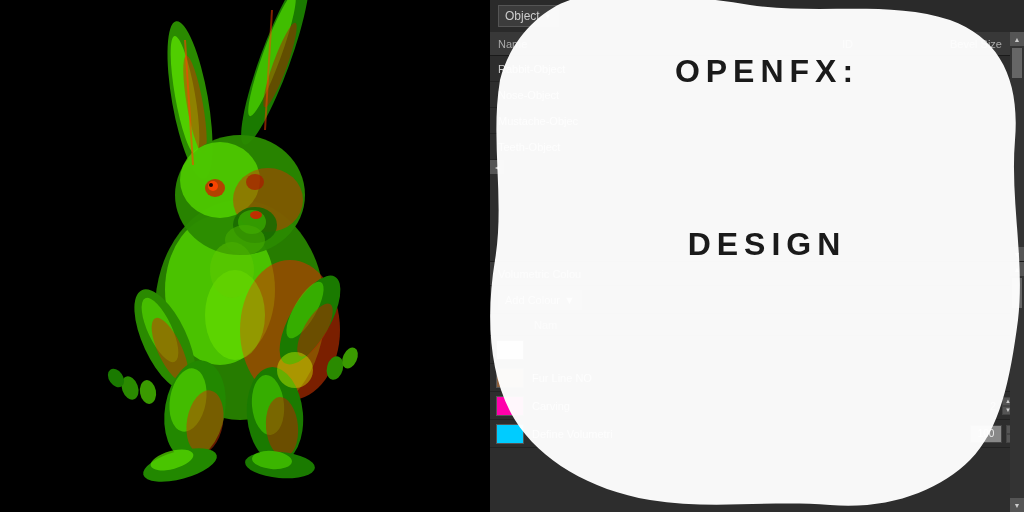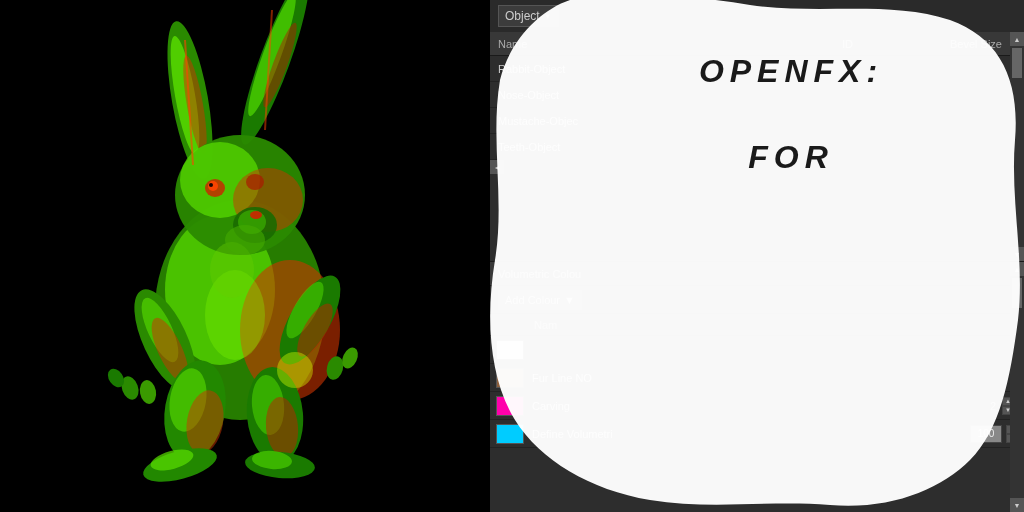--- a/index.html
+++ b/index.html
@@ -327,26 +327,25 @@
       width: 100%;
       height: 100%;
       pointer-events: none;
       z-index: 10;
       overflow: hidden;
     }
 
     .title-overlay {
       position: absolute;
       top: 50px;
-      left: 116px;
+      left: 92px;
       width: 370px;
       text-align: center;
       z-index: 20;
       pointer-events: none;
-      font-style: italic;
     }
 
     .title-text {
       font-family: Arial, sans-serif;
       font-size: 32px;
       font-weight: bold;
       color: #1a1a1a;
       letter-spacing: 6px;
       text-transform: uppercase;
       line-height: 1.35;
@@ -573,19 +572,20 @@
         C 15,200 0,140 10,80
         C 20,40 50,10 80,0
         Z
       " fill="white" opacity="0.97"></path>
     </svg>
 
     <div class="title-overlay">
       <div class="title-text">
         <span>OPENFX:</span><br>
         <br>
-        <span>FOR</span><br>
         <br>
+        <br>
+        <span>DESIGN</span>
       </div>
     </div>
   </div>
 
 </div>
 
 </body></html>

